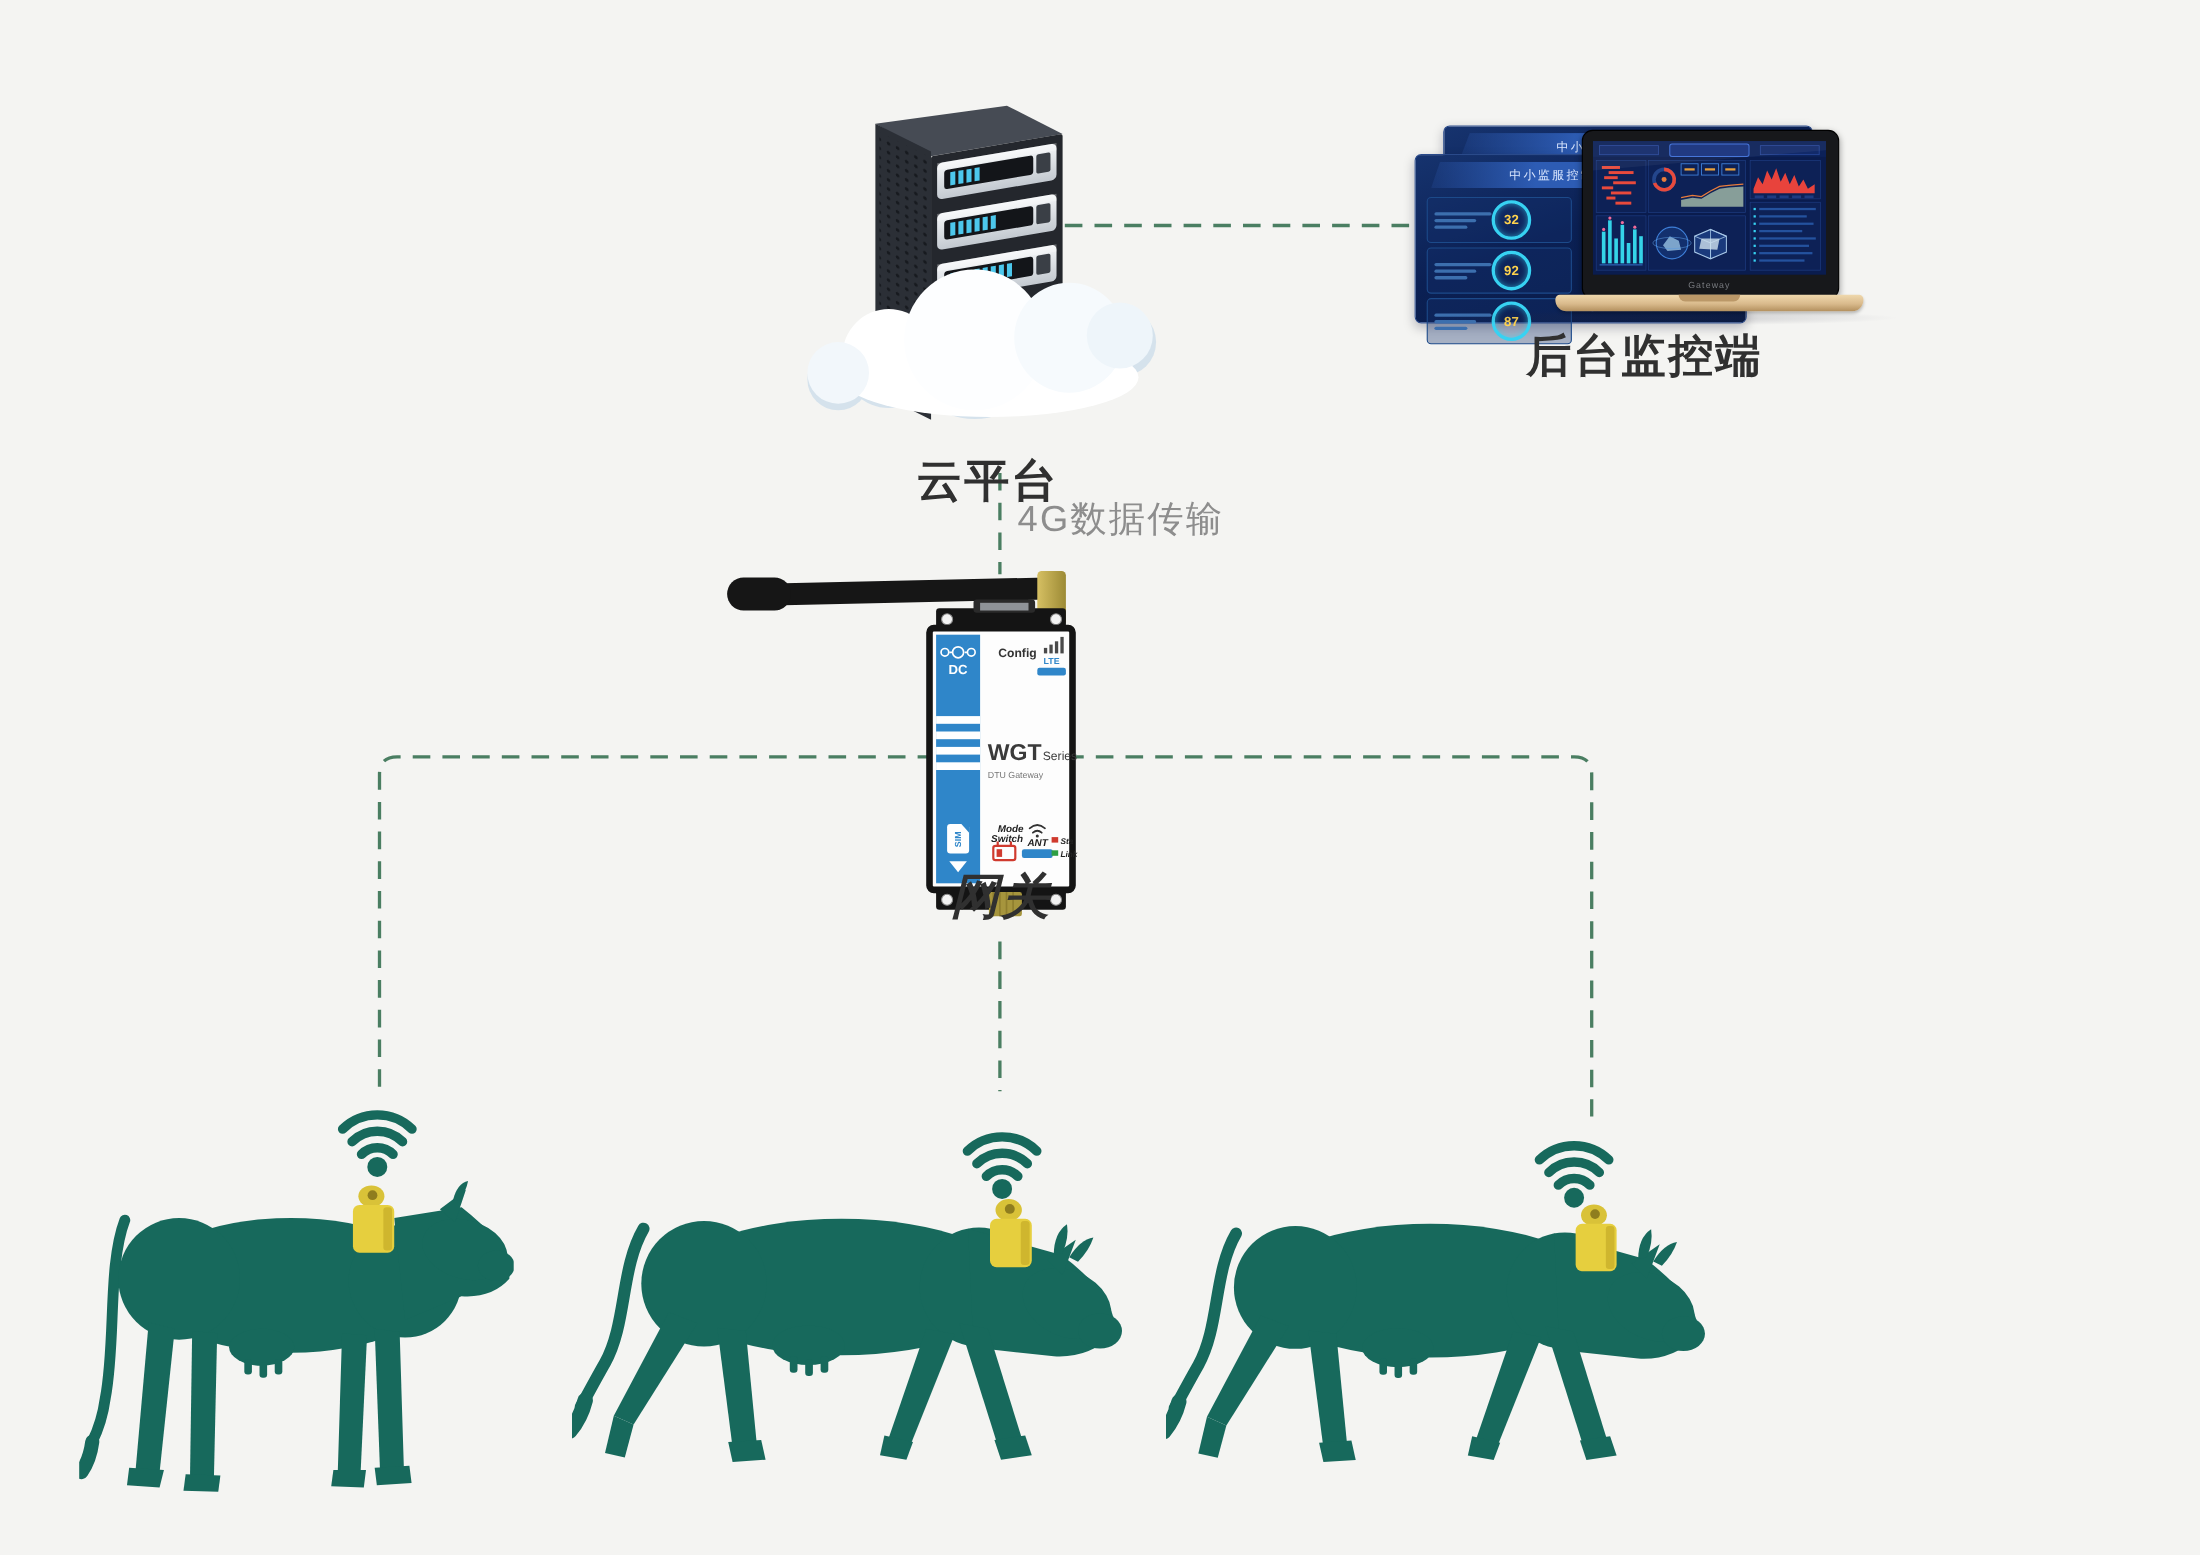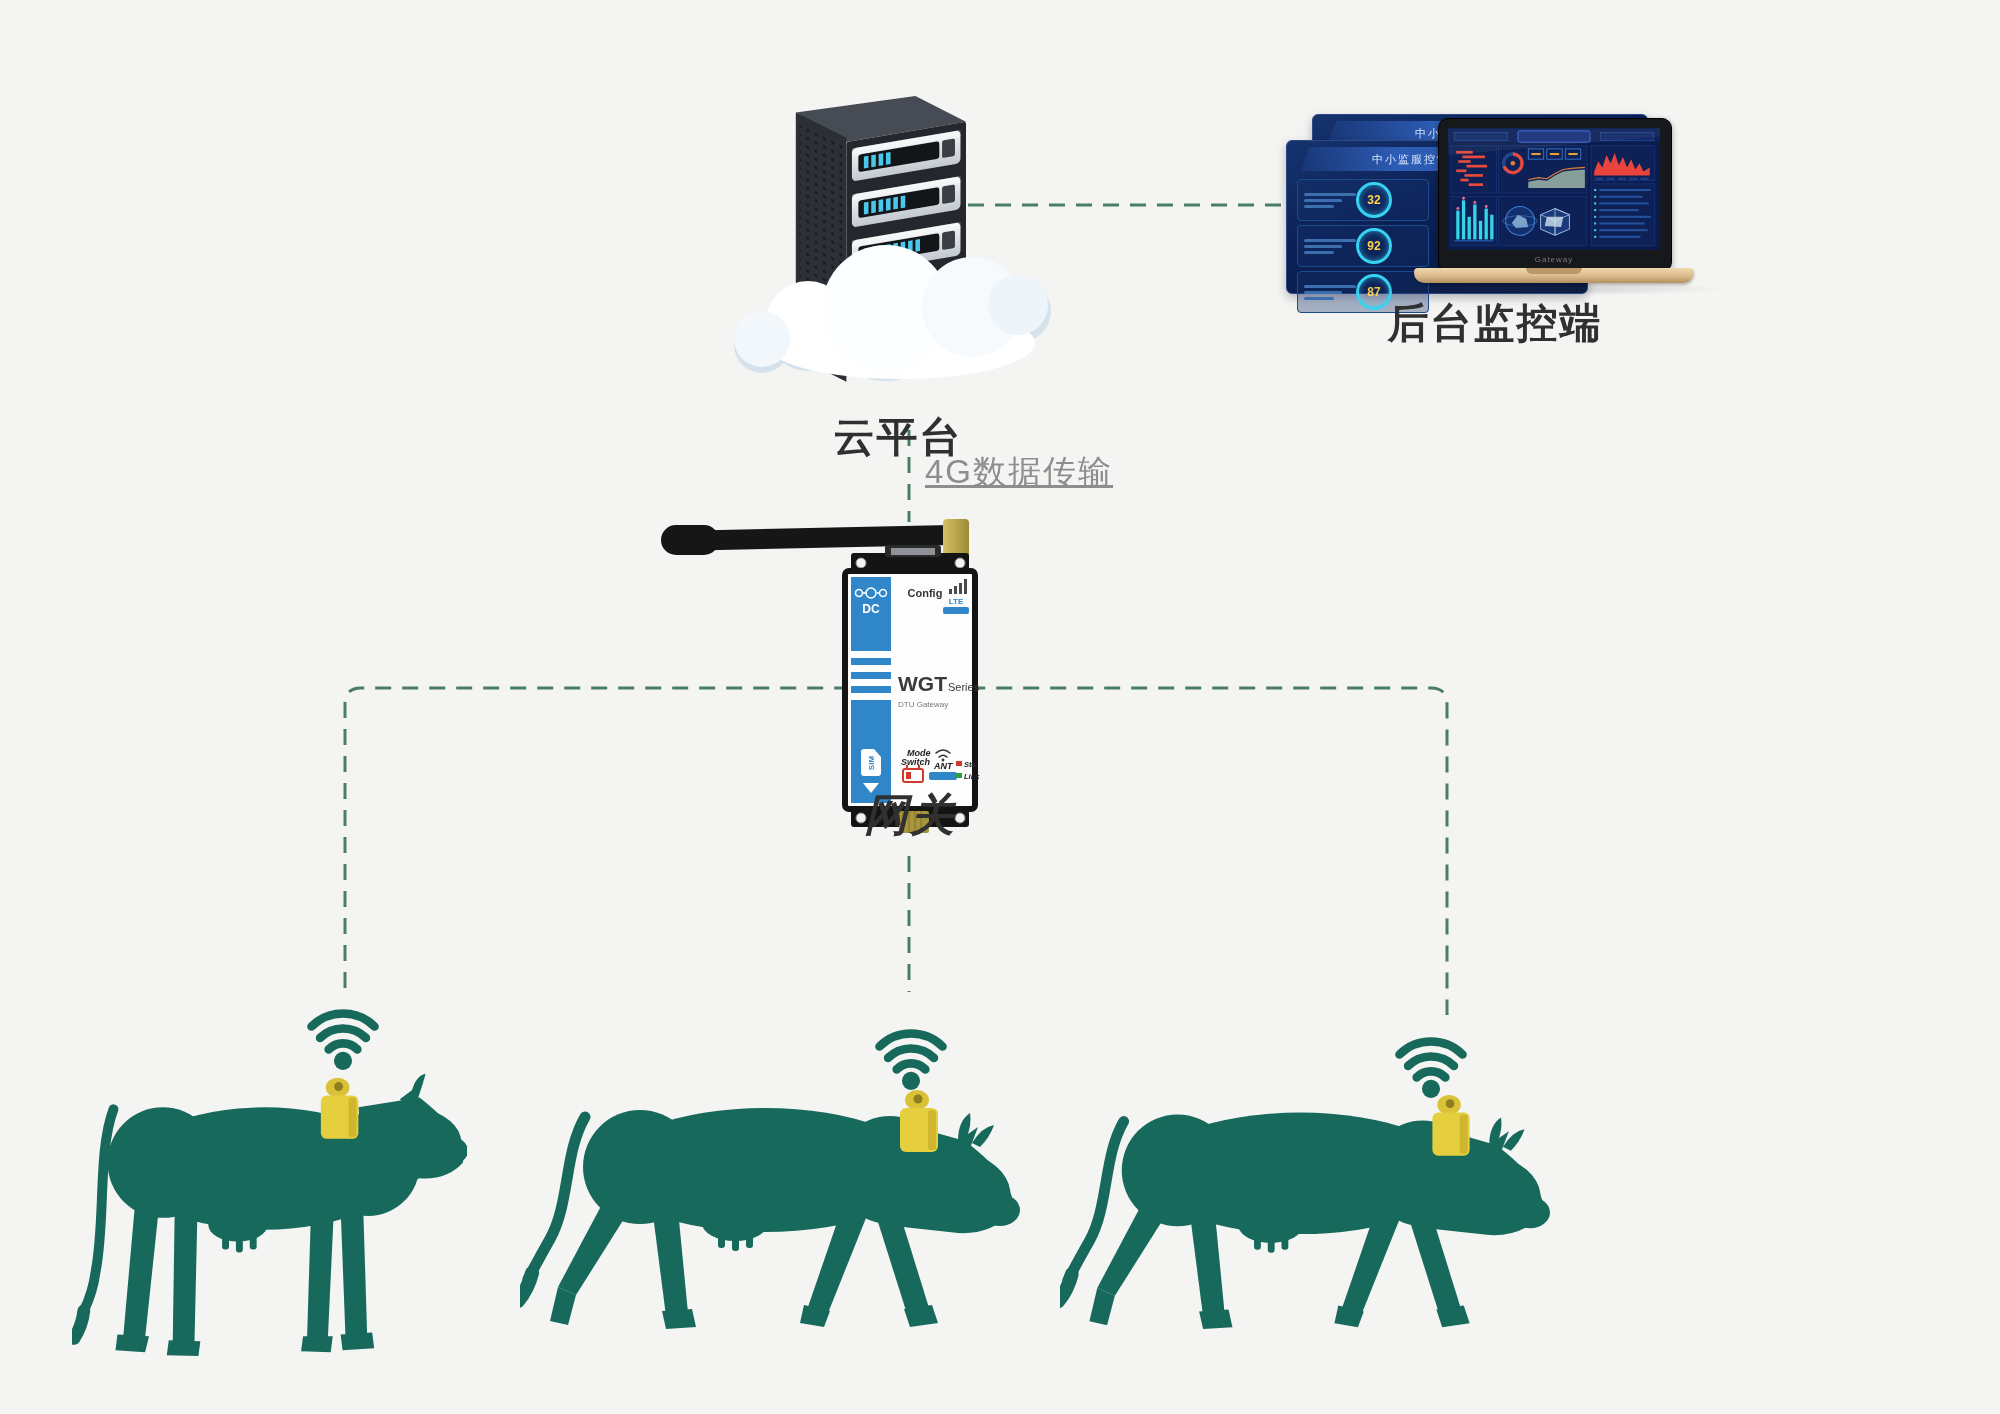--- a/index.html
+++ b/index.html
@@ -354,21 +354,21 @@
     <polygon points="0,0 206,0 206,8 0,26" fill="#ffffff" opacity="0.05"></polygon>
   </svg>
   <div class="brand">Gateway</div>
   <div class="deck">
       <div class="deck-notch"></div>
     </div>
   <div class="floor-shadow"></div>
 
   <div class="abs big-label" style="left:1385px;top:296px;width:220px;">后台监控端</div>
 
-  <div class="abs note" style="left:925px;top:450px;text-decoration:underline;">4G数据传输</div>
+  <div class="abs note" style="left:925px;top:450px;">4G数据传输</div>
 
   <svg class="abs" style="left:655px;top:505px;" width="340" height="330" viewBox="0 0 340 330">
     <defs>
       <linearGradient id="goldG" x1="0" y1="0" x2="1" y2="0">
         <stop offset="0" stop-color="#d6c063"></stop>
           <stop offset="1" stop-color="#9c8a35"></stop>
       </linearGradient>
     </defs>
     <g>
       <path d="M20,36 L296,30" stroke="#161616" stroke-width="20" stroke-linecap="round" fill="none"></path>

